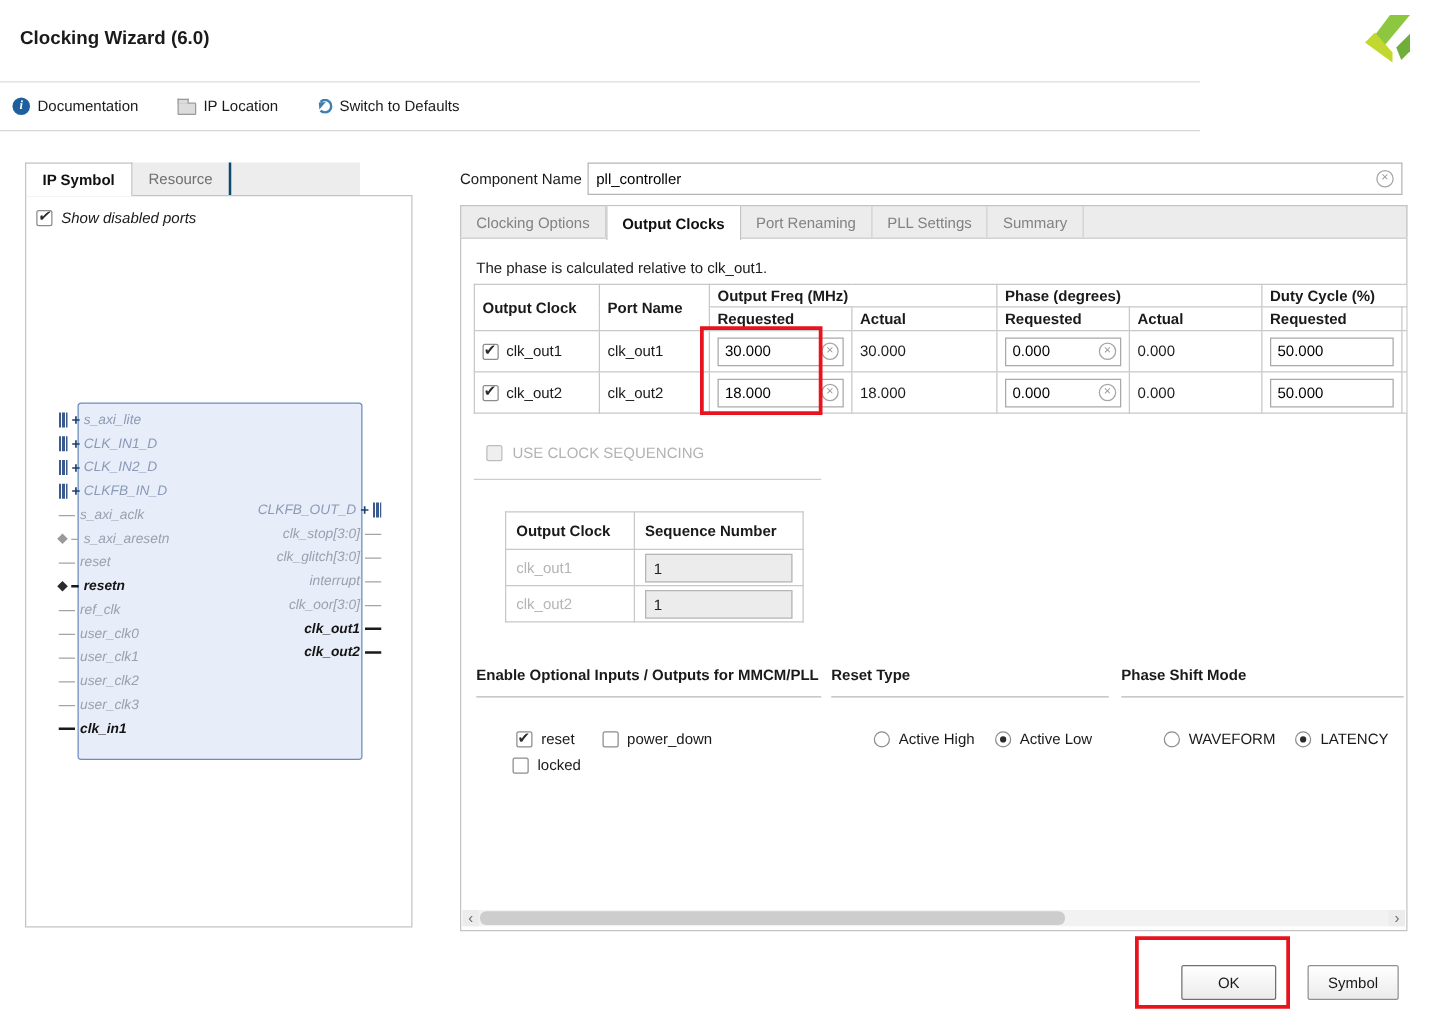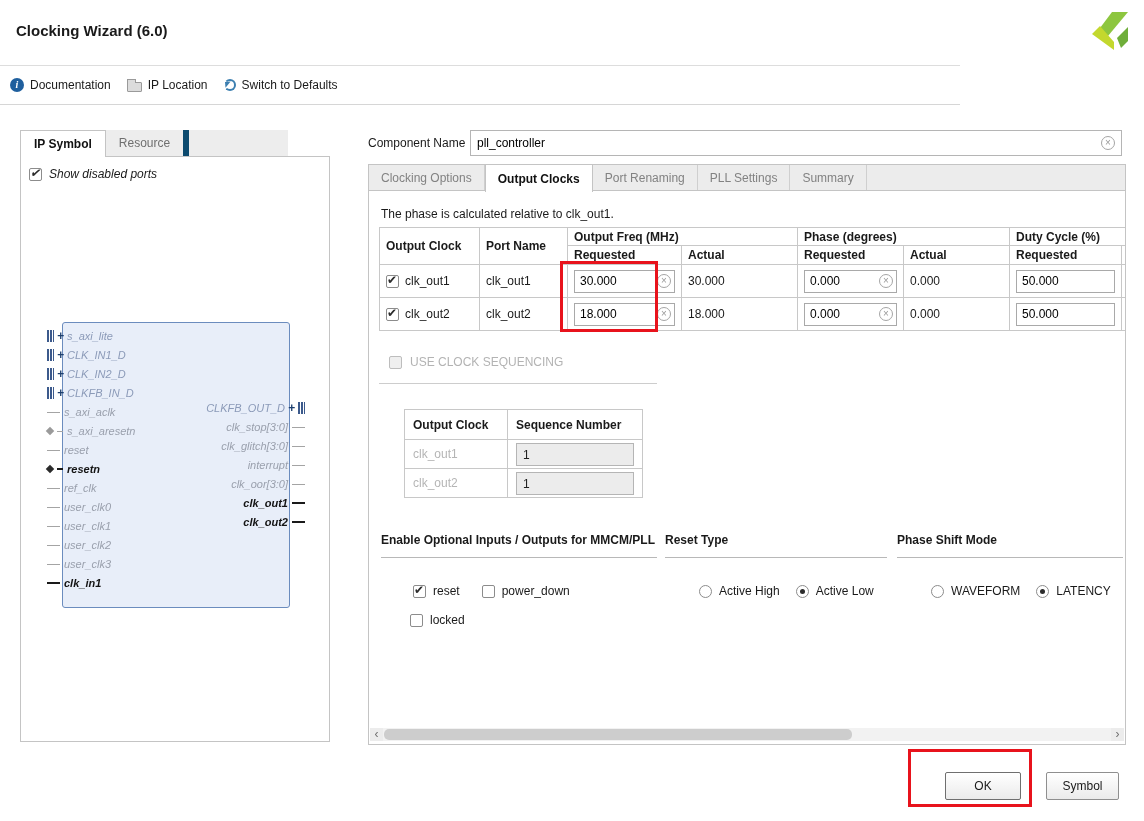--- a/index.html
+++ b/index.html
@@ -11,38 +11,38 @@
   }
   .abs { position:absolute; }
 
   
   .win-title { left:16px; top:22px; font-size:15px; font-weight:bold; }
   .logo { right:14px; top:10px; width:42px; height:42px; }
 
   .toolbar {
     left:0; top:65px; width:960px; height:40px;
     border-top:1px solid #dddddd; border-bottom:1px solid #d6d6d6;
-    display:flex; align-items:center; gap:16px; padding-left:10px;
+    display:flex; align-items:center; gap:31px; padding-left:10px;
   }
   .tb-item { display:flex; align-items:center; gap:6px; cursor:pointer; }
   .info-ic { width:14px; height:14px; border-radius:50%; background:#1f5f9e; color:#fff;
     font:italic bold 10px "Liberation Serif", serif; text-align:center; line-height:14px; }
   .info-ic::after { content:"i"; }
   .folder-ic { width:15px; height:10px; background:#dcdcdc; border:1px solid #9a9a9a; position:relative; border-radius:1px; margin-top:3px; }
   .folder-ic::before { content:""; position:absolute; left:-1px; top:-4px; width:7px; height:3px;
     background:#dcdcdc; border:1px solid #9a9a9a; border-bottom:none; }
   .refresh-ic { width:12px; height:12px; border:2px solid #3c7fb0; border-radius:50%;
     border-left-color:transparent; position:relative; }
   .refresh-ic::after { content:""; position:absolute; left:-5px; top:-3px;
     border:4px solid transparent; border-right-color:#3c7fb0; transform:rotate(40deg); }
 
   
   .lp-tabs { left:20px; top:130px; width:268px; height:26px; display:flex; background:#ededed; }
   .lp-tab { height:26px; padding:0 13px; display:flex; align-items:center;
-    color:#6f6f6f; border-right:6px solid #0c4a6e; cursor:pointer; }
+    color:#6f6f6f; border-right:2px solid #0c4a6e; cursor:pointer; }
   .lp-tab.active { position:relative; z-index:3; height:27px; background:#fff; color:#111;
     font-weight:bold; border:1px solid #c4c4c4; border-bottom:none; }
   .lp-body { left:20px; top:156px; width:310px; height:586px; border:1px solid #c4c4c4; background:#fff;font-style:italic; }
 
   .sdp-row { position:absolute; left:8px; top:10px; display:flex; align-items:center; gap:7px; }
 
   .cb { width:13px; height:13px; border:1px solid #8c8c8c; border-radius:2px; background:#fff;
     position:relative; display:inline-block; flex:0 0 auto; cursor:pointer; }
   .cb.checked::after { content:"\2714"; position:absolute; left:0; top:-3px; font-size:12px; color:#2b2b2b; }
   .cb.disabled { background:#efefef; border-color:#bdbdbd; cursor:default; }
@@ -118,21 +118,21 @@
   td.seq-cell { padding:2px 3px; }
   .seq-val { border:1px solid #b5b5b5; background:#ececec; height:23px; line-height:23px; padding-left:6px; color:#222; }
   .gray-txt { color:#b5b5b5; }
 
   .sec { position:absolute; top:342px; }
   .sec-title { font-weight:bold; padding-bottom:10px; border-bottom:1px solid #b8b8b8; white-space:nowrap; }
   .sec1 { left:12px; width:276px; }
   .sec2 { left:296px; width:222px; }
   .sec3 { left:528px; width:226px; }
   .opt-row { display:flex; align-items:center; gap:22px; margin-top:26px; padding-left:32px; }
-  .opt-row2 { display:flex; align-items:center; margin-top:15px; padding-left:29px; }
+  .opt-row2 { display:flex; align-items:center; margin-top:7px; padding-left:29px; }
   .opt-item { display:flex; align-items:center; gap:7px; }
   .radio-row { display:flex; align-items:center; gap:16px; margin-top:26px; padding-left:34px; }
 
   .hscroll { left:1px; top:537px; width:754px; height:13px; background:#f2f2f2;
     display:flex; align-items:center; }
   .sb-btn { width:13px; height:13px; text-align:center; line-height:12px; font-size:12px;
     color:#6f6f6f; background:#ececec; cursor:pointer; flex:0 0 auto; }
   .sb-track { position:relative; flex:1; height:13px; }
   .sb-thumb { position:absolute; left:1px; top:1px; width:468px; height:11px;
     background:#cdcdcd; border-radius:5px; cursor:pointer; }

